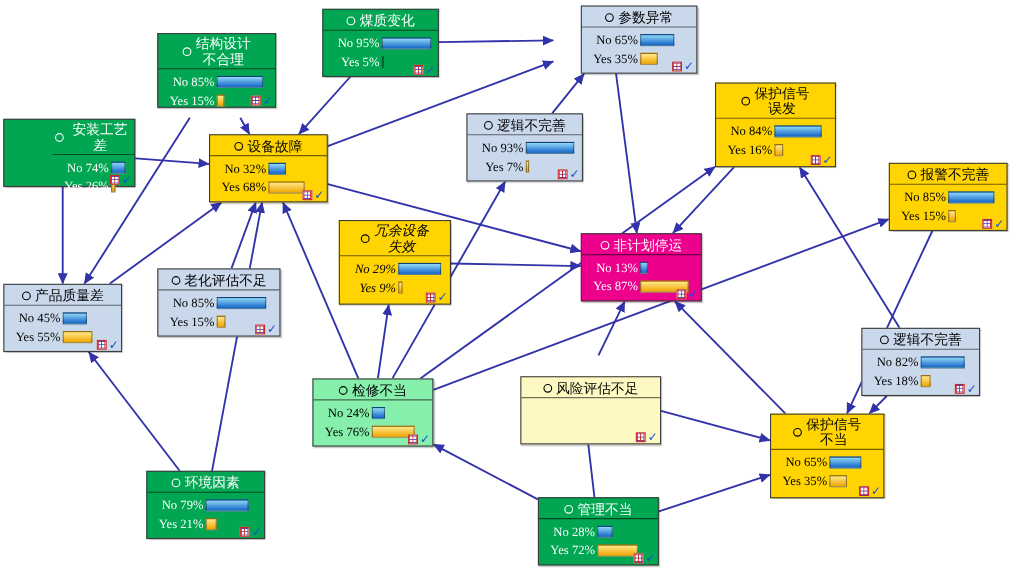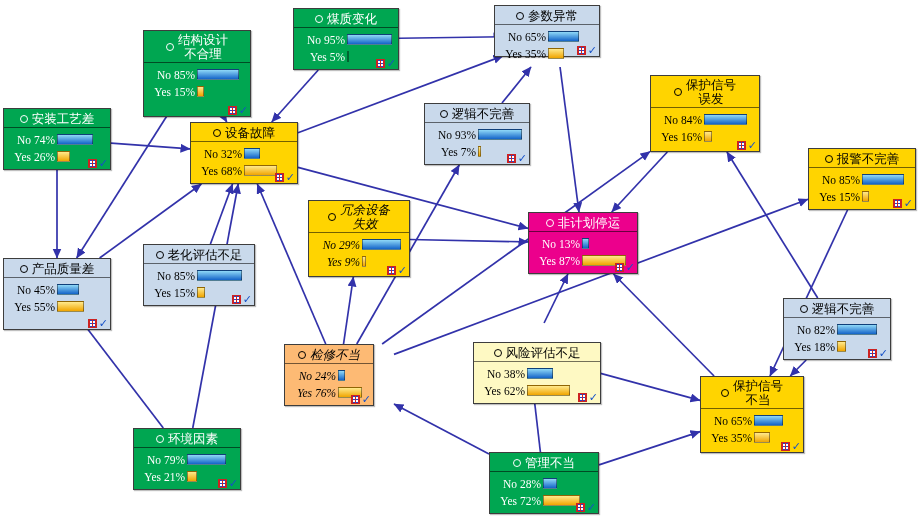--- a/index.html
+++ b/index.html
@@ -80,21 +80,21 @@
       <line x1="298" y1="167.3362831858407" x2="528" y2="228.39823008849558" stroke="#3232aa" stroke-width="1.7" marker-end="url(#arrowhead)"></line>
       <line x1="410" y1="239.52455357142858" x2="528" y2="241.89508928571428" stroke="#3232aa" stroke-width="1.7" marker-end="url(#arrowhead)"></line>
       <line x1="560.0434782608696" y1="67" x2="578.9565217391304" y2="212" stroke="#3232aa" stroke-width="1.7" marker-end="url(#arrowhead)"></line>
       <line x1="667.3243243243244" y1="152" x2="611.7258687258687" y2="212" stroke="#3232aa" stroke-width="1.7" marker-end="url(#arrowhead)"></line>
       <line x1="847.52016985138" y1="210" x2="769.9830148619958" y2="376" stroke="#3232aa" stroke-width="1.7" marker-end="url(#arrowhead)"></line>
       <line x1="817.723897911833" y1="298" x2="726.9396751740139" y2="152" stroke="#3232aa" stroke-width="1.7" marker-end="url(#arrowhead)"></line>
       <line x1="806.1812865497076" y1="360" x2="790.2748538011696" y2="376" stroke="#3232aa" stroke-width="1.7" marker-end="url(#arrowhead)"></line>
       <line x1="714.0612244897959" y1="376" x2="613.5481049562683" y2="274" stroke="#3232aa" stroke-width="1.7" marker-end="url(#arrowhead)"></line>
     </svg>
   <div id="nodes">
-      <div class="node" style="left: 143px; top: 30px; width: 108px; height: 87px; background: rgb(0, 166, 81); color: rgb(255, 255, 255);">
+      <div class="node" style="left: 143px; top: 30px; width: 108px; height: 68px; background: rgb(0, 166, 81); color: rgb(255, 255, 255);">
         <div class="hdr">
           <span class="circ"></span>
           <span class="title">结构设计
 不合理</span>
         </div>
         <div class="rows">
           <div class="row">
             <span class="lbl">No 85%</span>
             <span class="bar">
               <span class="fill" style="width:85%;background:linear-gradient(#8fd8f7,#1464c8);"></span>
@@ -129,21 +129,21 @@
             <span class="bar">
               <span class="fill" style="width:5%;background:linear-gradient(#ffe98c,#f0a500);"></span>
             </span>
           </div>
         </div>
         <div class="corner">
           <span class="gridicon"></span>
           <span class="checkicon">✓</span>
         </div>
       </div>
-      <div class="node" style="left: 494px; top: 5px; width: 106px; height: 52px; background: rgb(201, 217, 235); color: rgb(0, 0, 0);">
+      <div class="node" style="left: 528px; top: 5px; width: 106px; height: 62px; background: rgb(201, 217, 235); color: rgb(0, 0, 0);">
         <div class="hdr">
           <span class="circ"></span>
           <span class="title">参数异常</span>
         </div>
         <div class="rows">
           <div class="row">
             <span class="lbl">No 65%</span>
             <span class="bar">
               <span class="fill" style="width:65%;background:linear-gradient(#8fd8f7,#1464c8);"></span>
             </span>
@@ -178,21 +178,21 @@
             <span class="bar">
               <span class="fill" style="width:16%;background:linear-gradient(#ffe98c,#f0a500);"></span>
             </span>
           </div>
         </div>
         <div class="corner">
           <span class="gridicon"></span>
           <span class="checkicon">✓</span>
         </div>
       </div>
-      <div class="node" style="left: 3px; top: 108px; width: 108px; height: 62px; background: rgb(0, 166, 81); color: rgb(255, 255, 255);">
+      <div class="node" style="left: 3px; top: 108px; width: 120px; height: 62px; background: rgb(0, 166, 81); color: rgb(255, 255, 255); padding-left: 44px;">
         <div class="hdr">
           <span class="circ"></span>
           <span class="title">安装工艺差</span>
         </div>
         <div class="rows">
           <div class="row">
             <span class="lbl">No 74%</span>
             <span class="bar">
               <span class="fill" style="width:74%;background:linear-gradient(#8fd8f7,#1464c8);"></span>
             </span>
@@ -323,21 +323,21 @@
             <span class="bar">
               <span class="fill" style="width:87%;background:linear-gradient(#ffe98c,#f0a500);"></span>
             </span>
           </div>
         </div>
         <div class="corner">
           <span class="gridicon"></span>
           <span class="checkicon">✓</span>
         </div>
       </div>
-      <div class="node" style="left: 3px; top: 258px; width: 108px; height: 72px; background: rgb(201, 217, 235); color: rgb(0, 0, 0);">
+      <div class="node" style="left: 3px; top: 258px; width: 108px; height: 62px; background: rgb(201, 217, 235); color: rgb(0, 0, 0);">
         <div class="hdr">
           <span class="circ"></span>
           <span class="title">产品质量差</span>
         </div>
         <div class="rows">
           <div class="row">
             <span class="lbl">No 45%</span>
             <span class="bar">
               <span class="fill" style="width:45%;background:linear-gradient(#8fd8f7,#1464c8);"></span>
             </span>
@@ -395,21 +395,21 @@
             <span class="bar">
               <span class="fill" style="width:18%;background:linear-gradient(#ffe98c,#f0a500);"></span>
             </span>
           </div>
         </div>
         <div class="corner">
           <span class="gridicon"></span>
           <span class="checkicon">✓</span>
         </div>
       </div>
-      <div class="node" style="left: 284px; top: 344px; width: 90px; height: 62px; background: #fdba74; color: rgb(0, 0, 0); font-style: italic;">
+      <div class="node" style="left: 284px; top: 344px; width: 110px; height: 62px; background: #86efac; color: rgb(0, 0, 0);">
         <div class="hdr">
           <span class="circ"></span>
           <span class="title">检修不当</span>
         </div>
         <div class="rows">
           <div class="row">
             <span class="lbl">No 24%</span>
             <span class="bar">
               <span class="fill" style="width:24%;background:linear-gradient(#8fd8f7,#1464c8);"></span>
             </span>
@@ -423,34 +423,20 @@
         </div>
         <div class="corner">
           <span class="gridicon"></span>
           <span class="checkicon">✓</span>
         </div>
       </div>
       <div class="node" style="left: 473px; top: 342px; width: 128px; height: 62px; background: #fef9c3; color: rgb(0, 0, 0);">
         <div class="hdr">
           <span class="circ"></span>
           <span class="title">风险评估不足</span>
-        </div>
-        <div class="rows">
-          <div class="row">
-            <span class="lbl">No 38%</span>
-            <span class="bar">
-              <span class="fill" style="width:38%;background:linear-gradient(#8fd8f7,#1464c8);"></span>
-            </span>
-          </div>
-          <div class="row">
-            <span class="lbl">Yes 62%</span>
-            <span class="bar">
-              <span class="fill" style="width:62%;background:linear-gradient(#ffe98c,#f0a500);"></span>
-            </span>
-          </div>
         </div>
         <div class="corner">
           <span class="gridicon"></span>
           <span class="checkicon">✓</span>
         </div>
       </div>
       <div class="node" style="left: 700px; top: 376px; width: 104px; height: 77px; background: rgb(255, 212, 0); color: rgb(0, 0, 0);">
         <div class="hdr">
           <span class="circ"></span>
           <span class="title">保护信号

